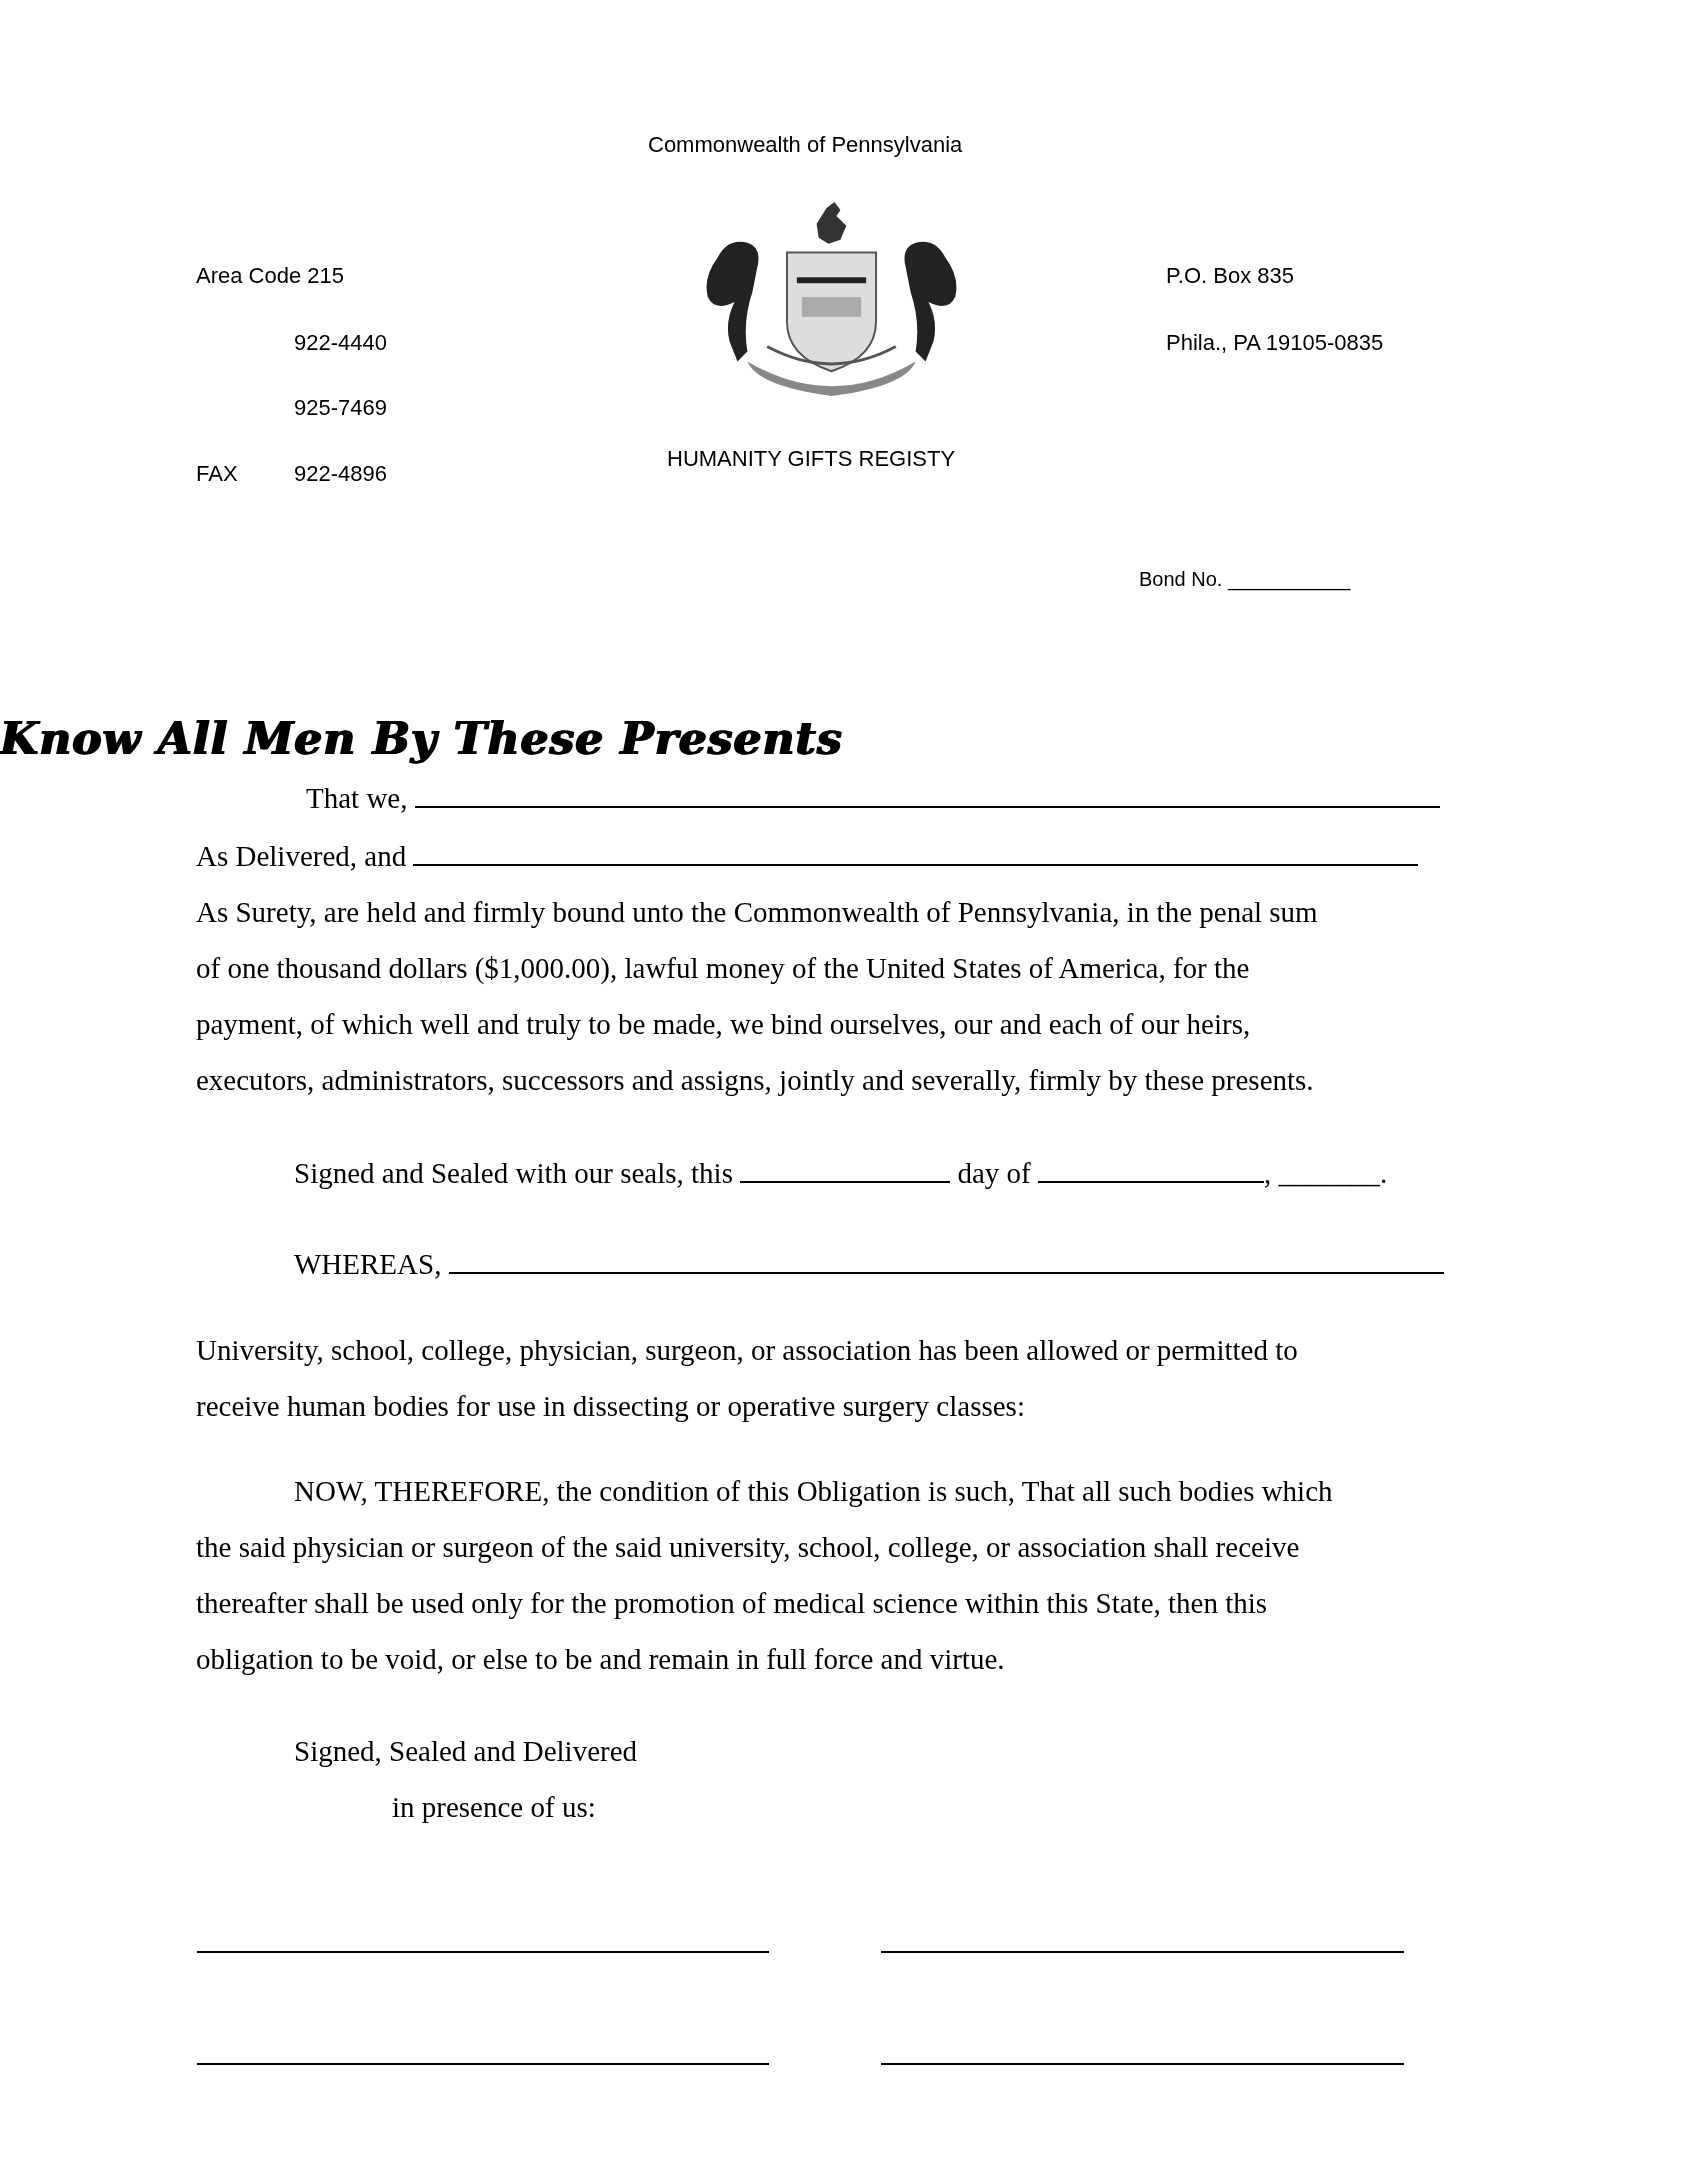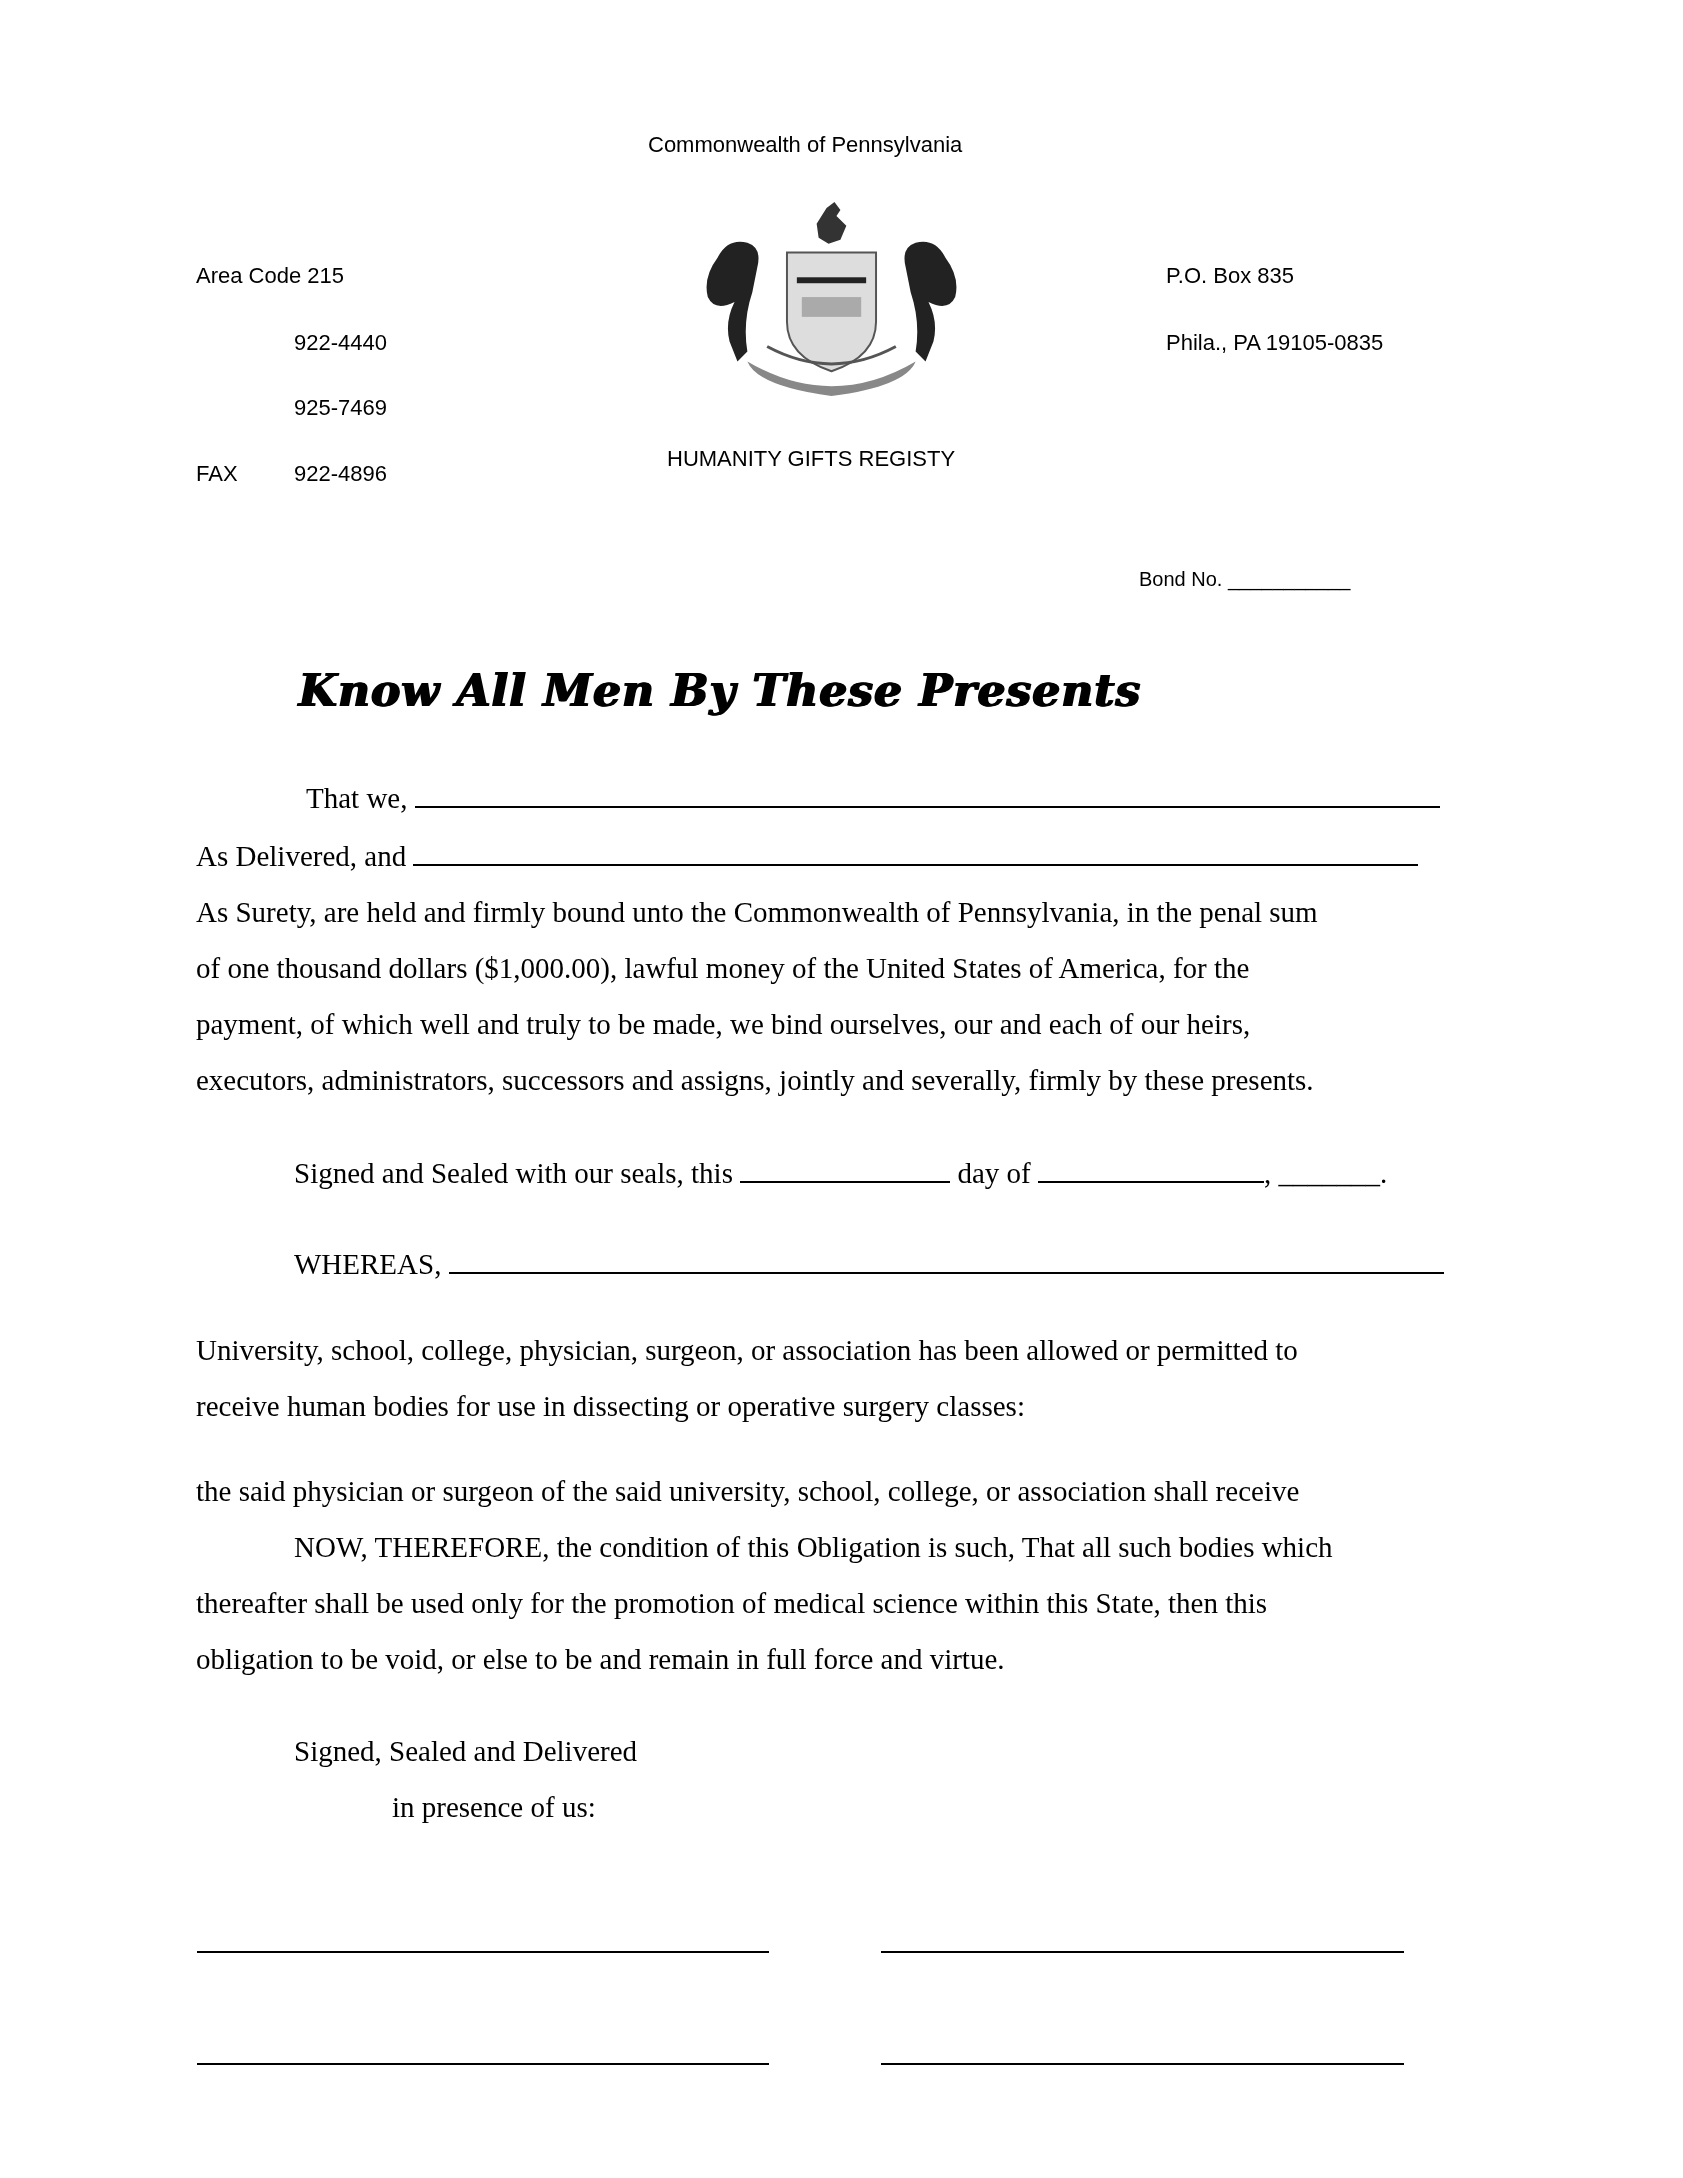--- a/index.html
+++ b/index.html
@@ -6,23 +6,24 @@
   body { width:1683px; height:2178px; position:relative; overflow:hidden; color:#000; }
   .sans { font-family: Liberation Sans, sans-serif; }
   .serif { font-family: "Liberation Serif", "DejaVu Serif", serif; }
   .abs { position:absolute; white-space:nowrap; }
   .hdr { font-size:22px; }
   .body-text { font-size:29px; line-height:56px; }
   .blank { display:inline-block; border-bottom:2px solid #000; height:24px; vertical-align:baseline; }
   .title {
     font-family: "DejaVu Serif", "Liberation Serif", serif;
     font-weight:bold; font-size:44px; letter-spacing:1px;
-    text-align:center; width:1440px; left:0;
+    width:1440px; left:0;
     font-style:italic;
     text-shadow: 1px 0 0 #000, -1px 0 0 #000;
+    margin-top: 48px;
   }
   .sigline { position:absolute; height:2px; background:#000; }
   .seal { position:absolute; left:688px; top:198px; width:287px; height:213px; }
 </style>
 </head>
 <body>
 
 <div class="abs sans hdr" style="left:648px; top:132px;">Commonwealth of Pennsylvania</div>
 
 <div class="abs sans hdr" style="left:196px; top:263px;">Area Code 215</div>
@@ -89,22 +90,22 @@
   <span>WHEREAS,</span>
   <span class="blank" style="width:995px;"></span>
 </div>
 
 <div class="abs serif body-text" style="left:196px; top:1322px;">
   <div>University, school, college, physician, surgeon, or association has been allowed or permitted to</div>
   <div>receive human bodies for use in dissecting or operative surgery classes:</div>
 </div>
 
 <div class="abs serif body-text" style="left:196px; top:1463px;">
+  <div style="padding-left:98px;">NOW, THEREFORE, the condition of this Obligation is such, That all such bodies which</div>
   <div>the said physician or surgeon of the said university, school, college, or association shall receive</div>
-  <div style="padding-left:98px;">NOW, THEREFORE, the condition of this Obligation is such, That all such bodies which</div>
   <div>thereafter shall be used only for the promotion of medical science within this State, then this</div>
   <div>obligation to be void, or else to be and remain in full force and virtue.</div>
 </div>
 
 <div class="abs serif body-text" style="left:294px; top:1723px;">Signed, Sealed and Delivered</div>
 <div class="abs serif body-text" style="left:392px; top:1779px;">in presence of us:</div>
 
 <div class="sigline" style="left:197px; top:1951px; width:572px;"></div>
 <div class="sigline" style="left:881px; top:1951px; width:523px;"></div>
 <div class="sigline" style="left:197px; top:2063px; width:572px;"></div>

